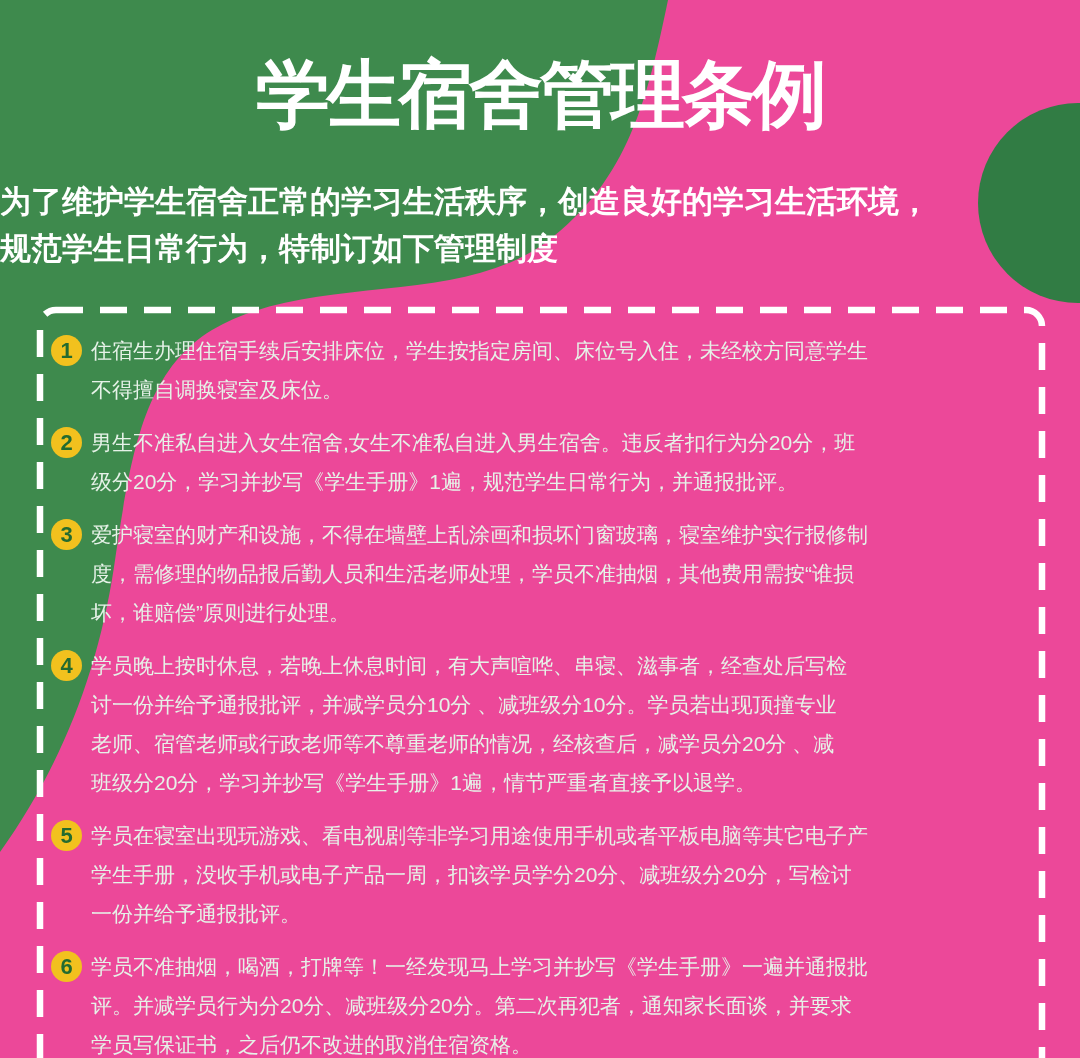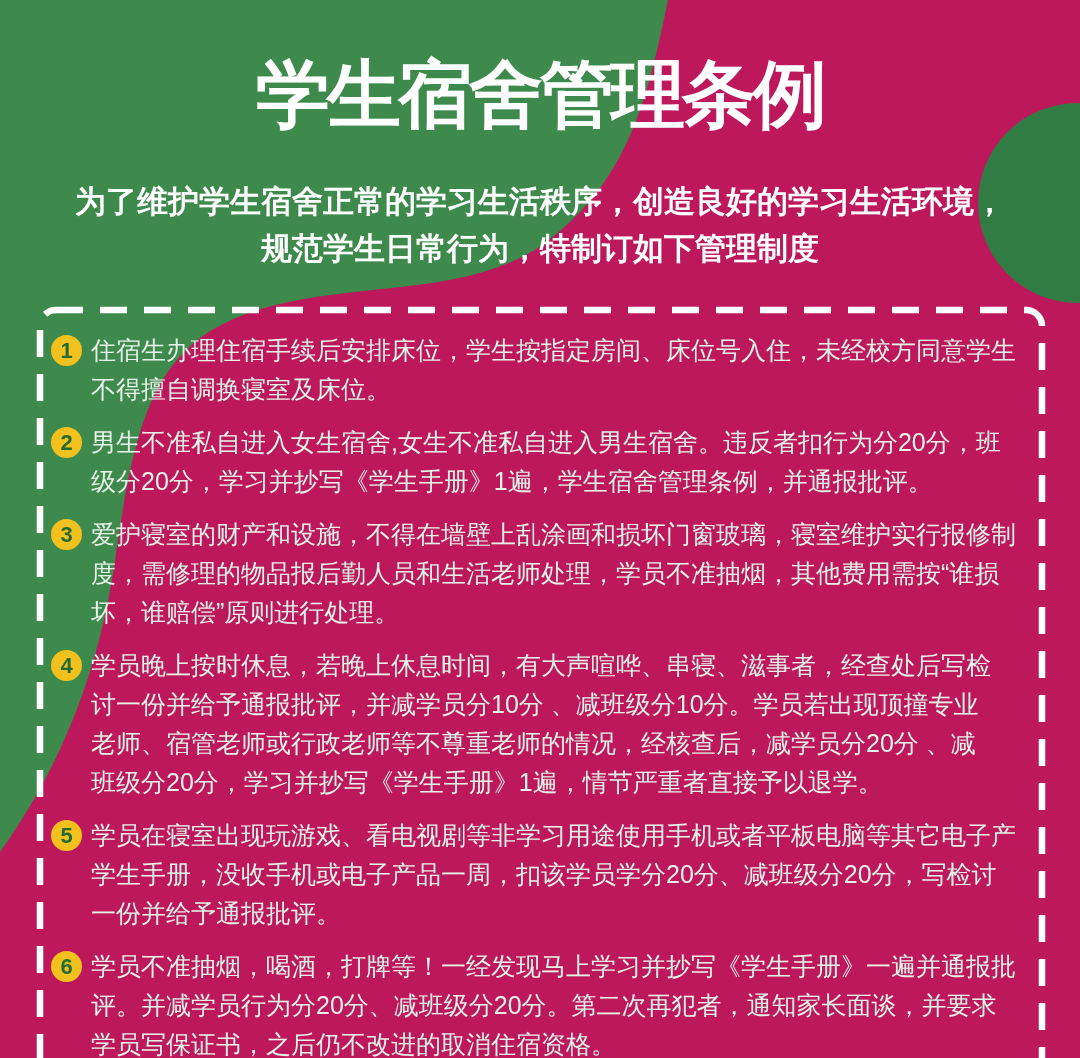--- a/index.html
+++ b/index.html
@@ -1,33 +1,33 @@
 <!DOCTYPE html>
 <html><head>
 <meta charset="utf-8">
 <style>
   html,body{margin:0;padding:0;background:#1c5a2e;}
   .poster{
     position:relative;
     width:1080px;height:1058px;
     overflow:hidden;
-    background:#be185d;
+    background:#ec4899;
     font-family:"Liberation Sans", sans-serif;
   }
   .bg-svg{position:absolute;left:0;top:0;width:1080px;height:1058px;display:block;}
   .page-title{
     position:absolute;left:0;top:50px;width:1080px;
     text-align:center;
     font-size:74px;font-weight:900;letter-spacing:-3px;
     color:#ffffff;line-height:90px;
     white-space:nowrap;
   }
   .page-subtitle{
     position:absolute;left:0;top:178px;width:1080px;
-    text-align:center;
+    text-align:left;
     font-size:31px;font-weight:bold;
     color:#ffffff;line-height:47px;
     white-space:pre-line;
   }
   .rules-list{
     position:absolute;left:51px;top:331px;width:992px;
   }
   .rule{
     display:flex;align-items:flex-start;
     margin-bottom:14px;
@@ -37,21 +37,21 @@
     width:31px;height:31px;margin-top:4px;margin-right:9px;
     border-radius:50%;
     background:#f2c11e;color:#236b30;
     font-size:22px;font-weight:bold;
     display:flex;align-items:center;justify-content:center;
     line-height:1;
   }
   .rule-text{
     flex:1 1 auto;
     color:#e6f2e8;
-    font-size:25px;line-height:39px;
+    font-size:21px;line-height:39px;
     white-space:pre-line;
     letter-spacing:0px;
   }
 </style>
 </head>
 <body>
 
 <div class="poster">
 
   <svg class="bg-svg" viewBox="0 0 1080 1058" xmlns="http://www.w3.org/2000/svg">
@@ -74,21 +74,21 @@
 
     <div class="rule">
       <span class="rule-badge">1</span>
       <span class="rule-text">住宿生办理住宿手续后安排床位，学生按指定房间、床位号入住，未经校方同意学生
 不得擅自调换寝室及床位。</span>
     </div>
 
     <div class="rule">
       <span class="rule-badge">2</span>
       <span class="rule-text">男生不准私自进入女生宿舍,女生不准私自进入男生宿舍。违反者扣行为分20分，班
-级分20分，学习并抄写《学生手册》1遍，学生宿舍管理条例，并通报批评。</span>
+级分20分，学习并抄写《学生手册》1遍，规范学生日常行为，并通报批评。</span>
     </div>
 
     <div class="rule">
       <span class="rule-badge">3</span>
       <span class="rule-text">爱护寝室的财产和设施，不得在墙壁上乱涂画和损坏门窗玻璃，寝室维护实行报修制
 度，需修理的物品报后勤人员和生活老师处理，学员不准抽烟，其他费用需按“谁损
 坏，谁赔偿”原则进行处理。</span>
     </div>
 
     <div class="rule">

